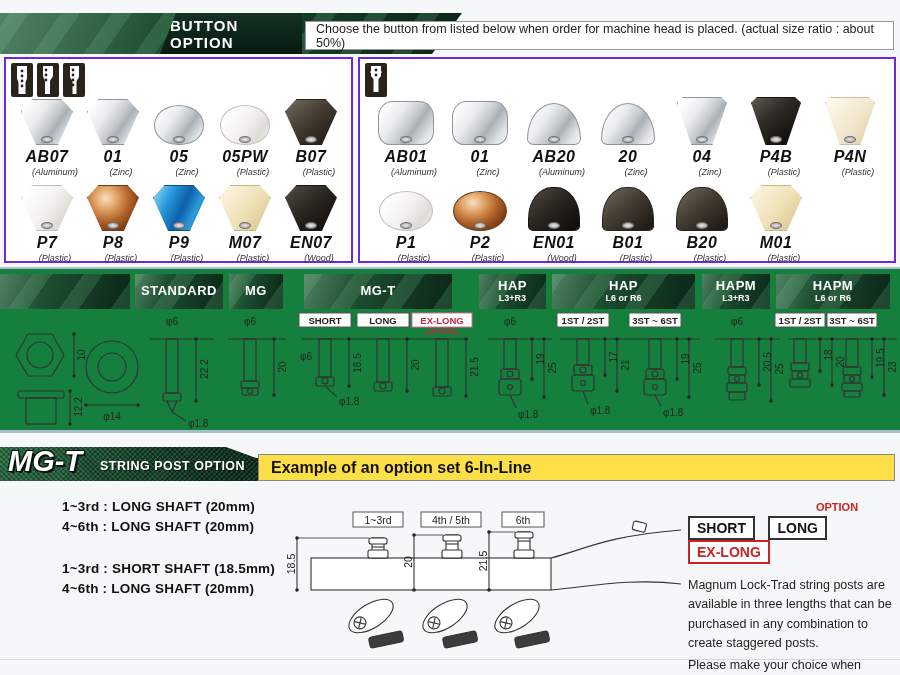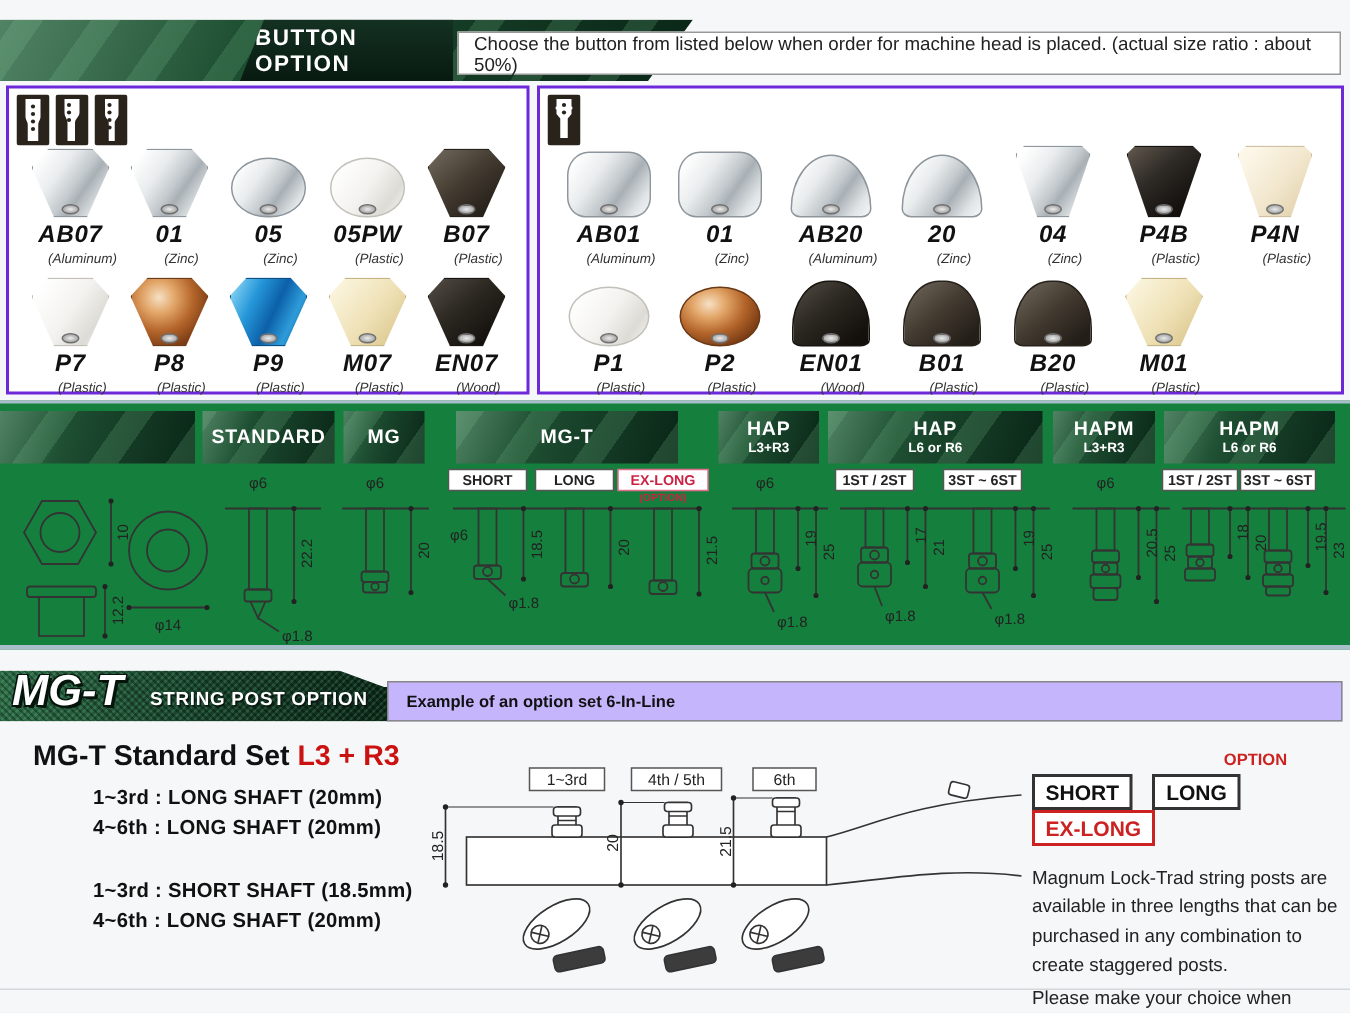--- a/index.html
+++ b/index.html
@@ -84,23 +84,23 @@
   .mgt-bar{position:absolute;left:0;top:447px;width:258px;height:34px;
     background:
       repeating-linear-gradient(45deg, rgba(0,0,0,0.30) 0 1.5px, transparent 1.5px 3.5px),
       repeating-linear-gradient(-45deg, rgba(140,230,170,0.16) 0 1.5px, transparent 1.5px 3.5px),
       linear-gradient(100deg,#2f6f49 0%,#17402a 55%,#0c2718 100%);
     clip-path:polygon(0 0,226px 0,256px 11px,258px 11px,258px 34px,0 34px);}
   .mgt-title{position:absolute;left:8px;top:-2px;font-size:29px;font-weight:800;font-style:italic;color:#fff;
     text-shadow:2px 2px 0 #06150c,-1px -1px 0 #06150c,1px -1px 0 #06150c,-1px 1px 0 #06150c;}
   .mgt-sub{position:absolute;left:100px;top:12px;font-size:12.5px;font-weight:bold;color:#fff;letter-spacing:0.5px;
     text-shadow:1px 1px 1px #06150c;}
-  .example-box{position:absolute;left:258px;top:454px;width:637px;height:27px;background:#c4b5fd;
+  .example-box{position:absolute;left:258px;top:454px;width:637px;height:27px;background:#fde047;
     border:1px solid #888;box-sizing:border-box;display:flex;align-items:center;padding-left:12px;
-    font-size:11px;font-weight:bold;color:#111;}
+    font-size:16px;font-weight:bold;color:#111;}
 
   .set-block{position:absolute;left:22px;top:494px;width:262px;}
   .set-title{font-size:19px;font-weight:800;color:#111;margin:0 0 8px 0;}
   .set-title .red{color:#cc1111;}
   .set-line{font-size:13.5px;font-weight:bold;color:#111;margin:5px 0 0 40px;letter-spacing:0.2px;}
   .set-gap{height:22px;}
 
   .headstock-svg{position:absolute;left:283px;top:488px;}
   .headstock-svg text{font-family:"Liberation Sans",sans-serif;}
 
@@ -617,23 +617,20 @@
 
   <div class="mgt-bar">
     <div class="mgt-title">MG-T</div>
     <div class="mgt-sub">STRING POST OPTION</div>
   </div>
   <div class="example-box">
     <span>Example of an option set 6-In-Line</span>
   </div>
 
   <div class="set-block">
-    <p class="set-title">
-      <span>MG-T Standard Set </span><span class="red">L3 + R3</span>
-    </p>
     <div class="set-line">1~3rd : LONG SHAFT (20mm)</div>
     <div class="set-line">4~6th : LONG SHAFT (20mm)</div>
     <div class="set-gap"></div>
     <div class="set-line">1~3rd : SHORT SHAFT (18.5mm)</div>
     <div class="set-line">4~6th : LONG SHAFT (20mm)</div>
   </div>
 
   <svg class="headstock-svg" width="400" height="175" viewBox="0 0 400 175">
     <g stroke="#333" fill="#fff" stroke-width="1.1">
       <rect x="28" y="70" width="240" height="32"></rect>

